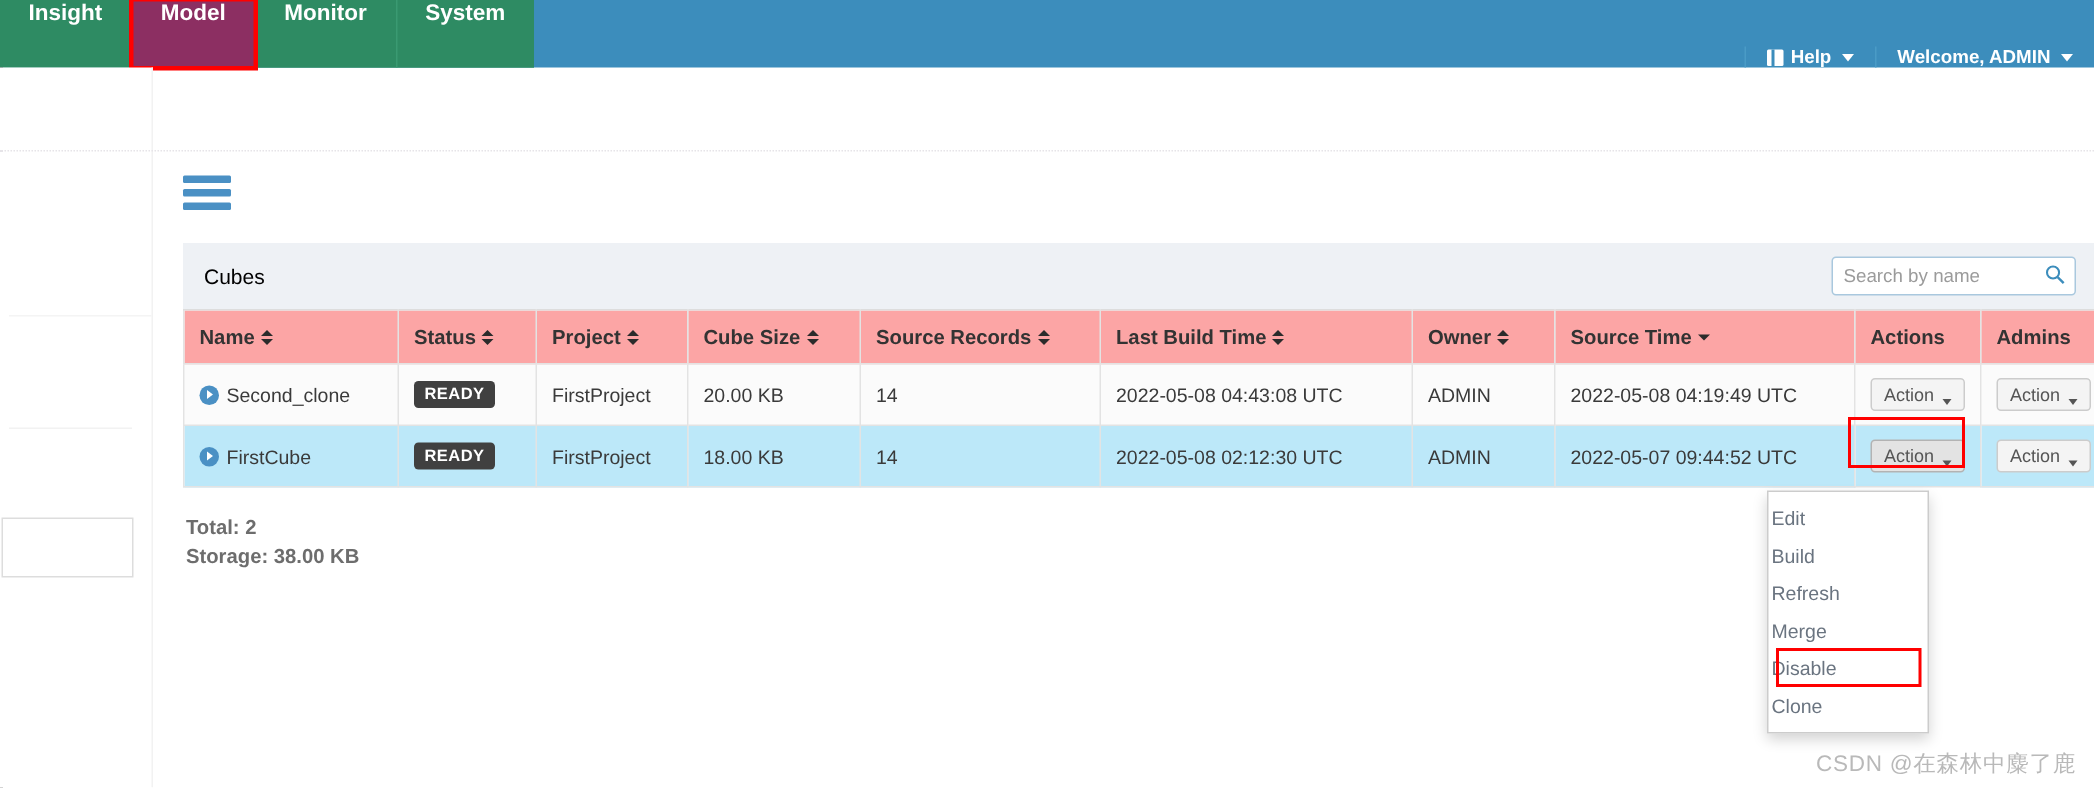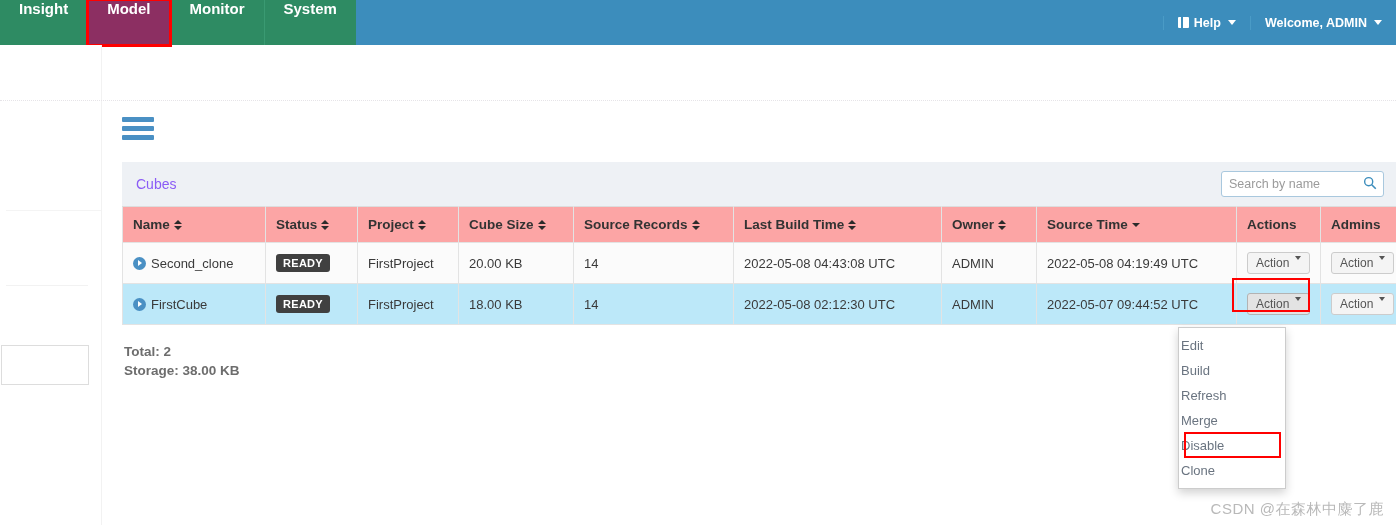--- a/index.html
+++ b/index.html
@@ -53,21 +53,21 @@
     content: "";
     position: absolute;
     left: -2px; top: -2px;
     right: -2px; bottom: -2px;
     border: 3px solid #ff0000;
     pointer-events: none;
   }
   .nav-spacer { flex: 1; }
   .nav-right {
     display: flex;
-    align-items: center;
+    align-items: flex-end;
     padding-left: 12px;
   }
   .nav-right-item {
     display: flex;
     align-items: center;
     gap: 5px;
     padding: 0 14px;
     color: #ffffff;
     font-size: 12.5px;
     font-weight: bold;
@@ -174,21 +174,21 @@
     background: #eef1f5;
     height: 44px;
     display: flex;
     align-items: center;
     justify-content: space-between;
     padding: 0 12px 0 14px;
     box-sizing: border-box;
   }
   .panel-title {
     font-size: 14px;
-    color: #8b5cf6;
+    color: #000000;
   }
   .search-wrap {
     position: relative;
     width: 163px;
   }
   .search-input {
     width: 100%;
     height: 26px;
     box-sizing: border-box;
     border: 1px solid #a9c8de;
@@ -291,21 +291,21 @@
     font-size: 11px;
     font-weight: bold;
     padding: 3px 7px;
     border-radius: 3px;
     letter-spacing: 0.3px;
   }
   .project-link { color: #3c8dbc; }
 
   .action-btn {
     display: inline-flex;
-    align-items: flex-start;
+    align-items: flex-end;
     gap: 4px;
     background: #f4f4f4;
     border: 1px solid #cccccc;
     border-radius: 3px;
     padding: 3px 8px;
     font-size: 12px;
     color: #555555;
     cursor: pointer;
     font-family: "Liberation Sans", sans-serif;
   }

